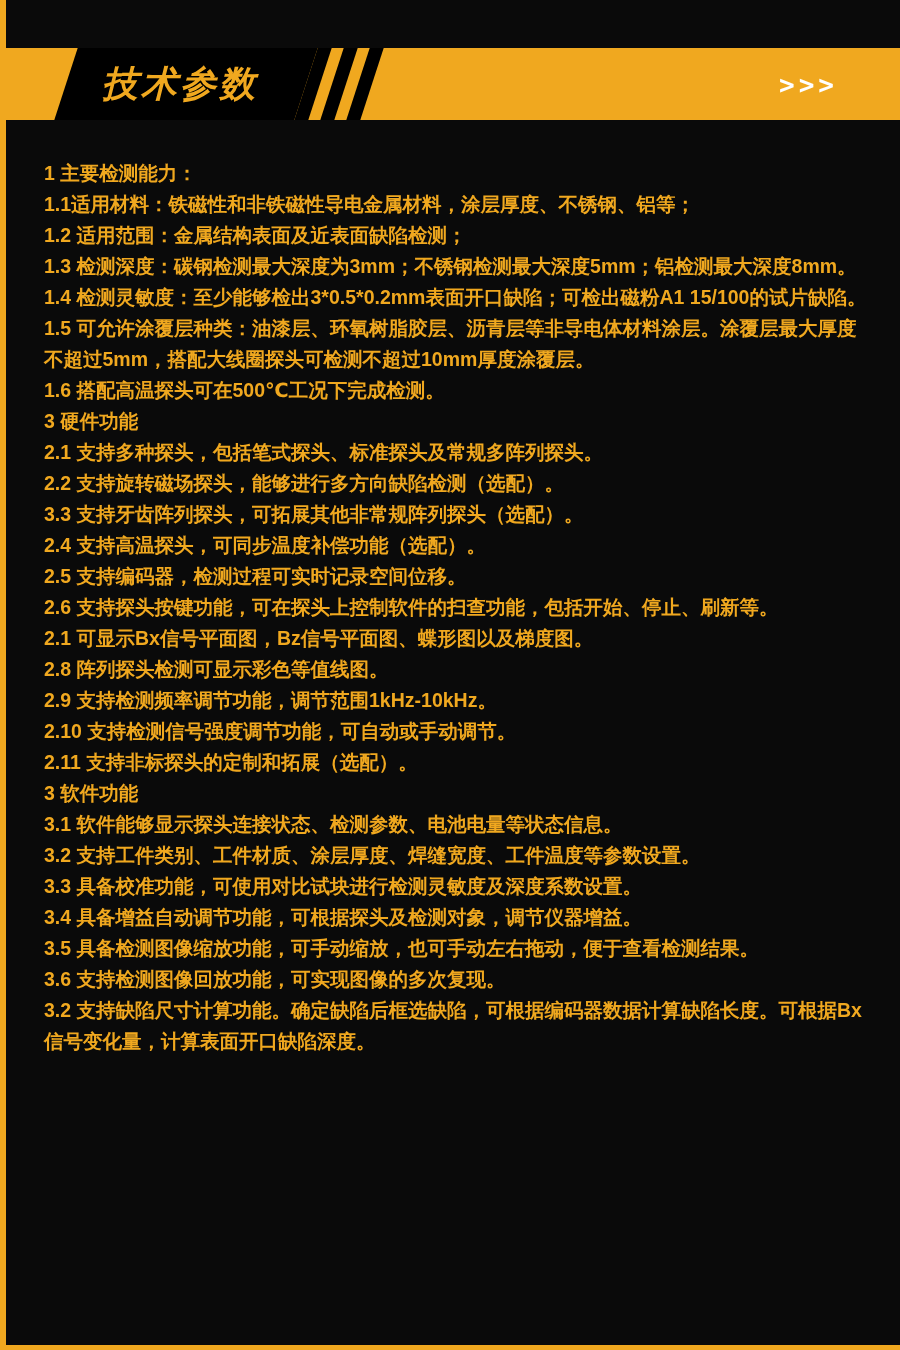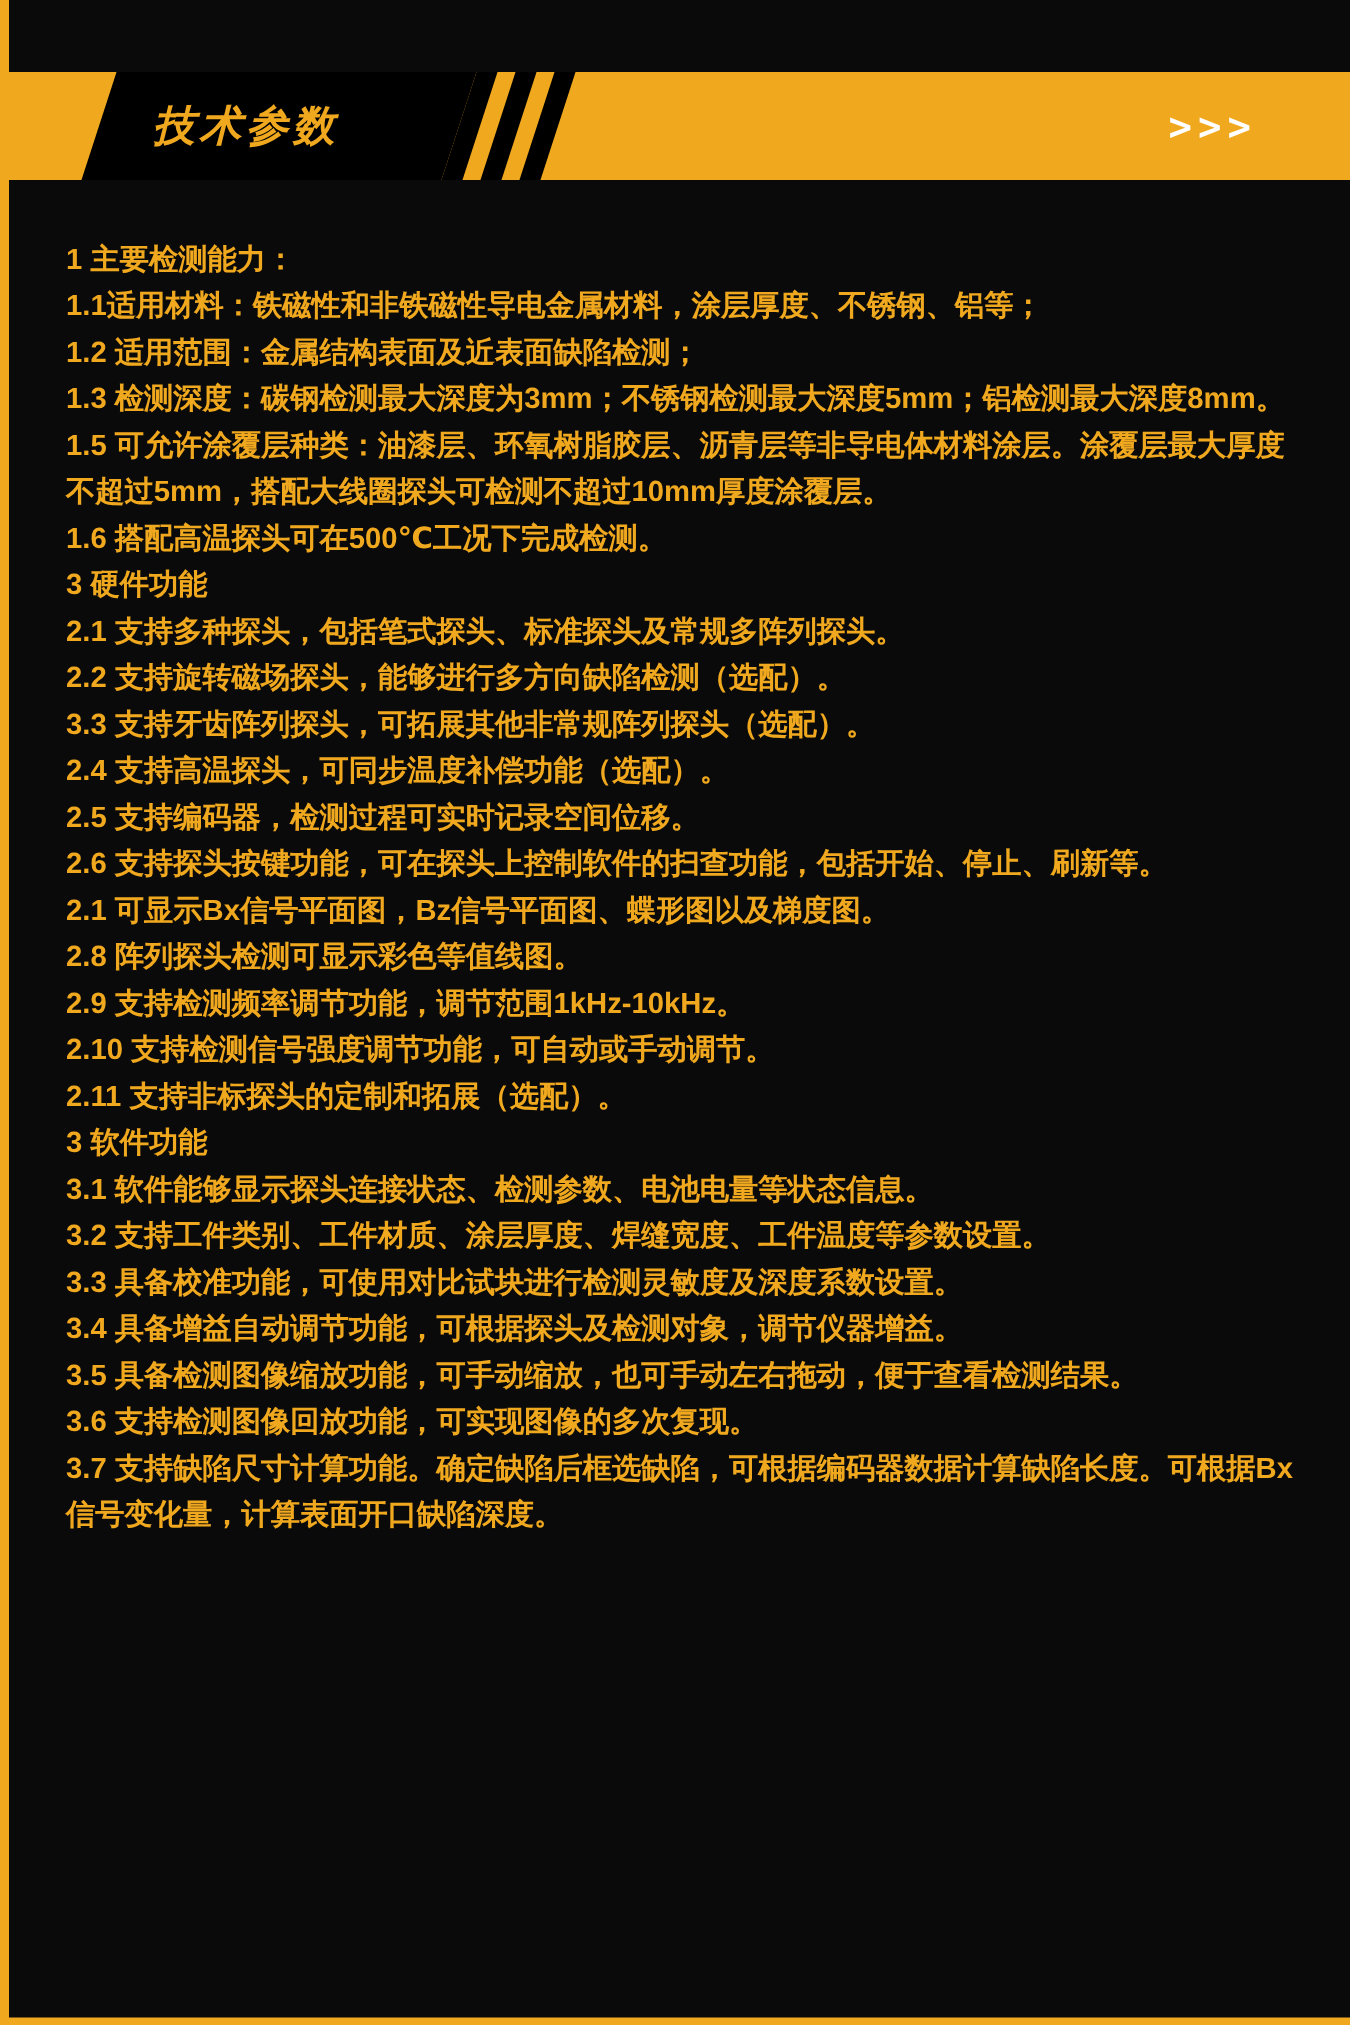--- a/index.html
+++ b/index.html
@@ -56,21 +56,21 @@
     transform: skewX(-18deg);
   }
   .header-title {
     position: absolute;
     left: 96px;
     top: 14px;
     width: 230px;
     height: 46px;
     line-height: 44px;
     color: #f0a81f;
-    font-size: 28px;
+    font-size: 36px;
     font-weight: bold;
     font-style: italic;
     letter-spacing: 3px;
     white-space: nowrap;
   }
   .slash {
     position: absolute;
     top: 0;
     width: 14px;
     height: 72px;
@@ -126,20 +126,21 @@
     <div class="slash s2"></div>
     <div class="slash s3"></div>
     <div class="header-arrows">&gt;&gt;&gt;</div>
   </div>
 
   <div class="content">
     <p class="para">1 主要检测能力：</p>
     <p class="para">1.1适用材料：铁磁性和非铁磁性导电金属材料，涂层厚度、不锈钢、铝等；</p>
     <p class="para">1.2  适用范围：金属结构表面及近表面缺陷检测；</p>
     <p class="para">1.3  检测深度：碳钢检测最大深度为3mm；不锈钢检测最大深度5mm；铝检测最大深度8mm。</p>
+    <p class="para">1.4  检测灵敏度：至少能够检出3*0.5*0.2mm表面开口缺陷；可检出磁粉A1 15/100的试片缺陷。</p>
     <p class="para">1.5 可允许涂覆层种类：油漆层、环氧树脂胶层、沥青层等非导电体材料涂层。涂覆层最大厚度不超过5mm，搭配大线圈探头可检测不超过10mm厚度涂覆层。</p>
     <p class="para">1.6 搭配高温探头可在500℃工况下完成检测。</p>
     <p class="para">3    硬件功能</p>
     <p class="para">2.1   支持多种探头，包括笔式探头、标准探头及常规多阵列探头。</p>
     <p class="para">2.2 支持旋转磁场探头，能够进行多方向缺陷检测（选配）。</p>
     <p class="para">3.3 支持牙齿阵列探头，可拓展其他非常规阵列探头（选配）。</p>
     <p class="para">2.4 支持高温探头，可同步温度补偿功能（选配）。</p>
     <p class="para">2.5 支持编码器，检测过程可实时记录空间位移。</p>
     <p class="para">2.6 支持探头按键功能，可在探头上控制软件的扫查功能，包括开始、停止、刷新等。</p>
     <p class="para">2.1 可显示Bx信号平面图，Bz信号平面图、蝶形图以及梯度图。</p>
@@ -147,16 +148,16 @@
     <p class="para">2.9 支持检测频率调节功能，调节范围1kHz-10kHz。</p>
     <p class="para">2.10 支持检测信号强度调节功能，可自动或手动调节。</p>
     <p class="para">2.11 支持非标探头的定制和拓展（选配）。</p>
     <p class="para">3    软件功能</p>
     <p class="para">3.1 软件能够显示探头连接状态、检测参数、电池电量等状态信息。</p>
     <p class="para">3.2 支持工件类别、工件材质、涂层厚度、焊缝宽度、工件温度等参数设置。</p>
     <p class="para">3.3 具备校准功能，可使用对比试块进行检测灵敏度及深度系数设置。</p>
     <p class="para">3.4 具备增益自动调节功能，可根据探头及检测对象，调节仪器增益。</p>
     <p class="para">3.5 具备检测图像缩放功能，可手动缩放，也可手动左右拖动，便于查看检测结果。</p>
     <p class="para">3.6 支持检测图像回放功能，可实现图像的多次复现。</p>
-    <p class="para">3.7 支持缺陷尺寸计算功能。确定缺陷后框选缺陷，可根据编码器数据计算缺陷长度。可根据Bx信号变化量，计算表面开口缺陷深度。</p>
+    <p class="para">3.2 支持缺陷尺寸计算功能。确定缺陷后框选缺陷，可根据编码器数据计算缺陷长度。可根据Bx信号变化量，计算表面开口缺陷深度。</p>
   </div>
 
 </div>
 
 </body></html>

